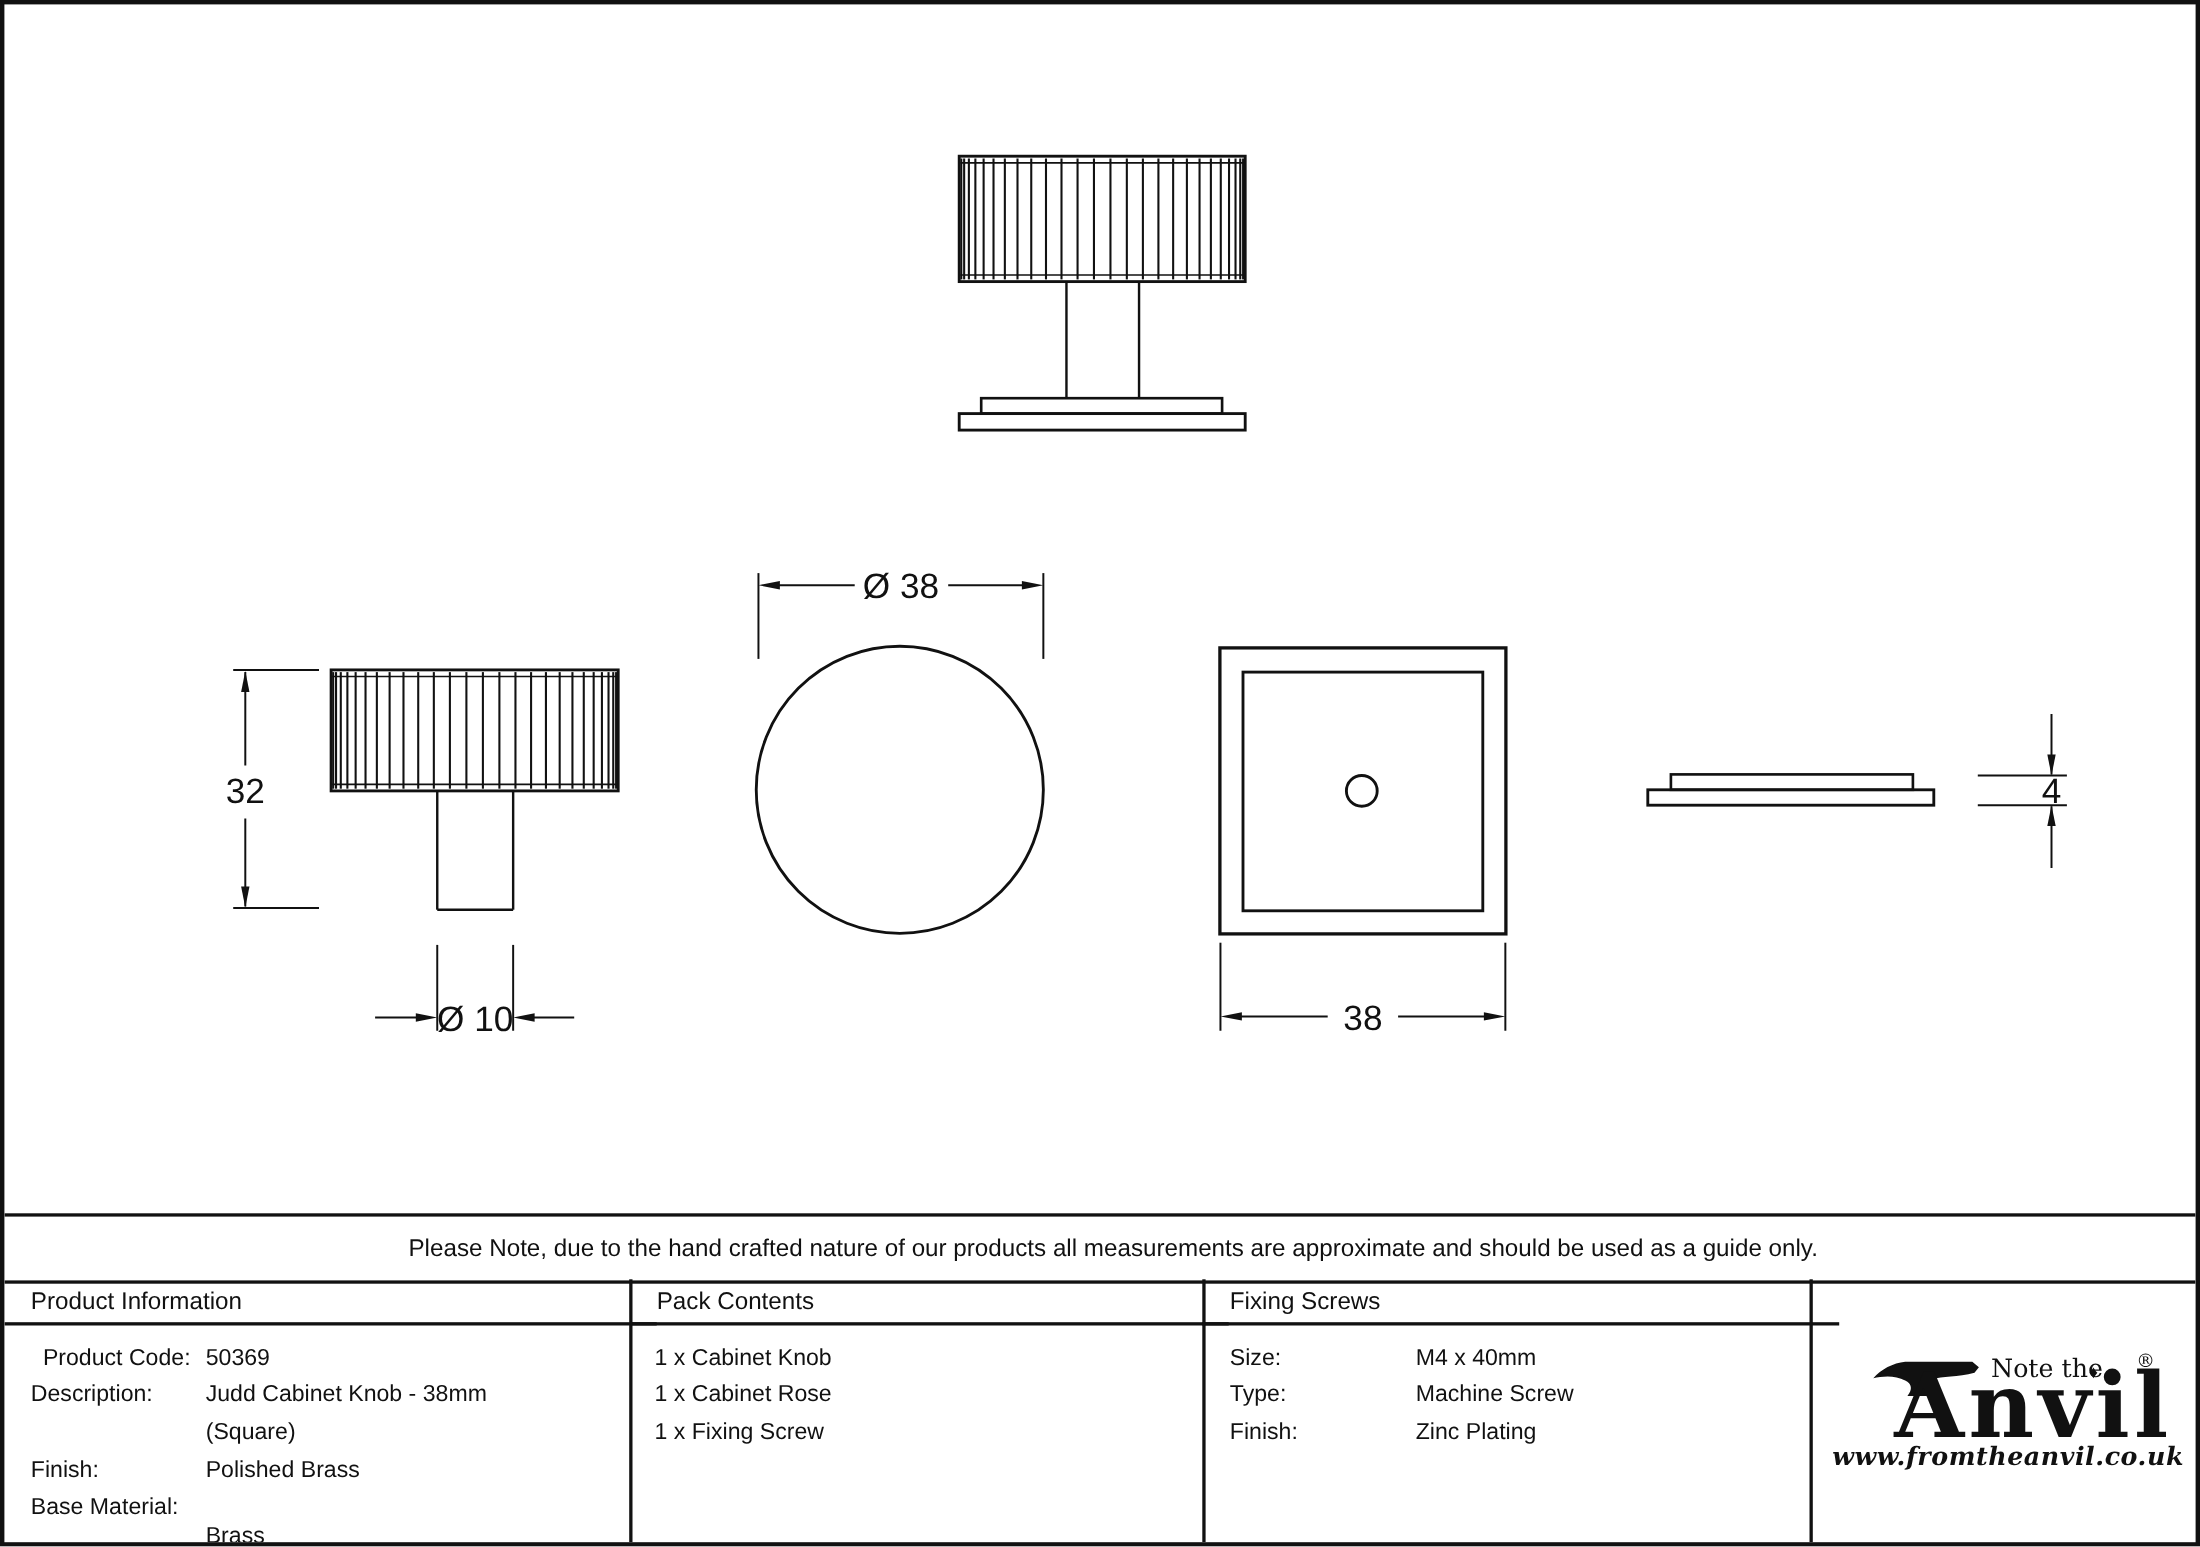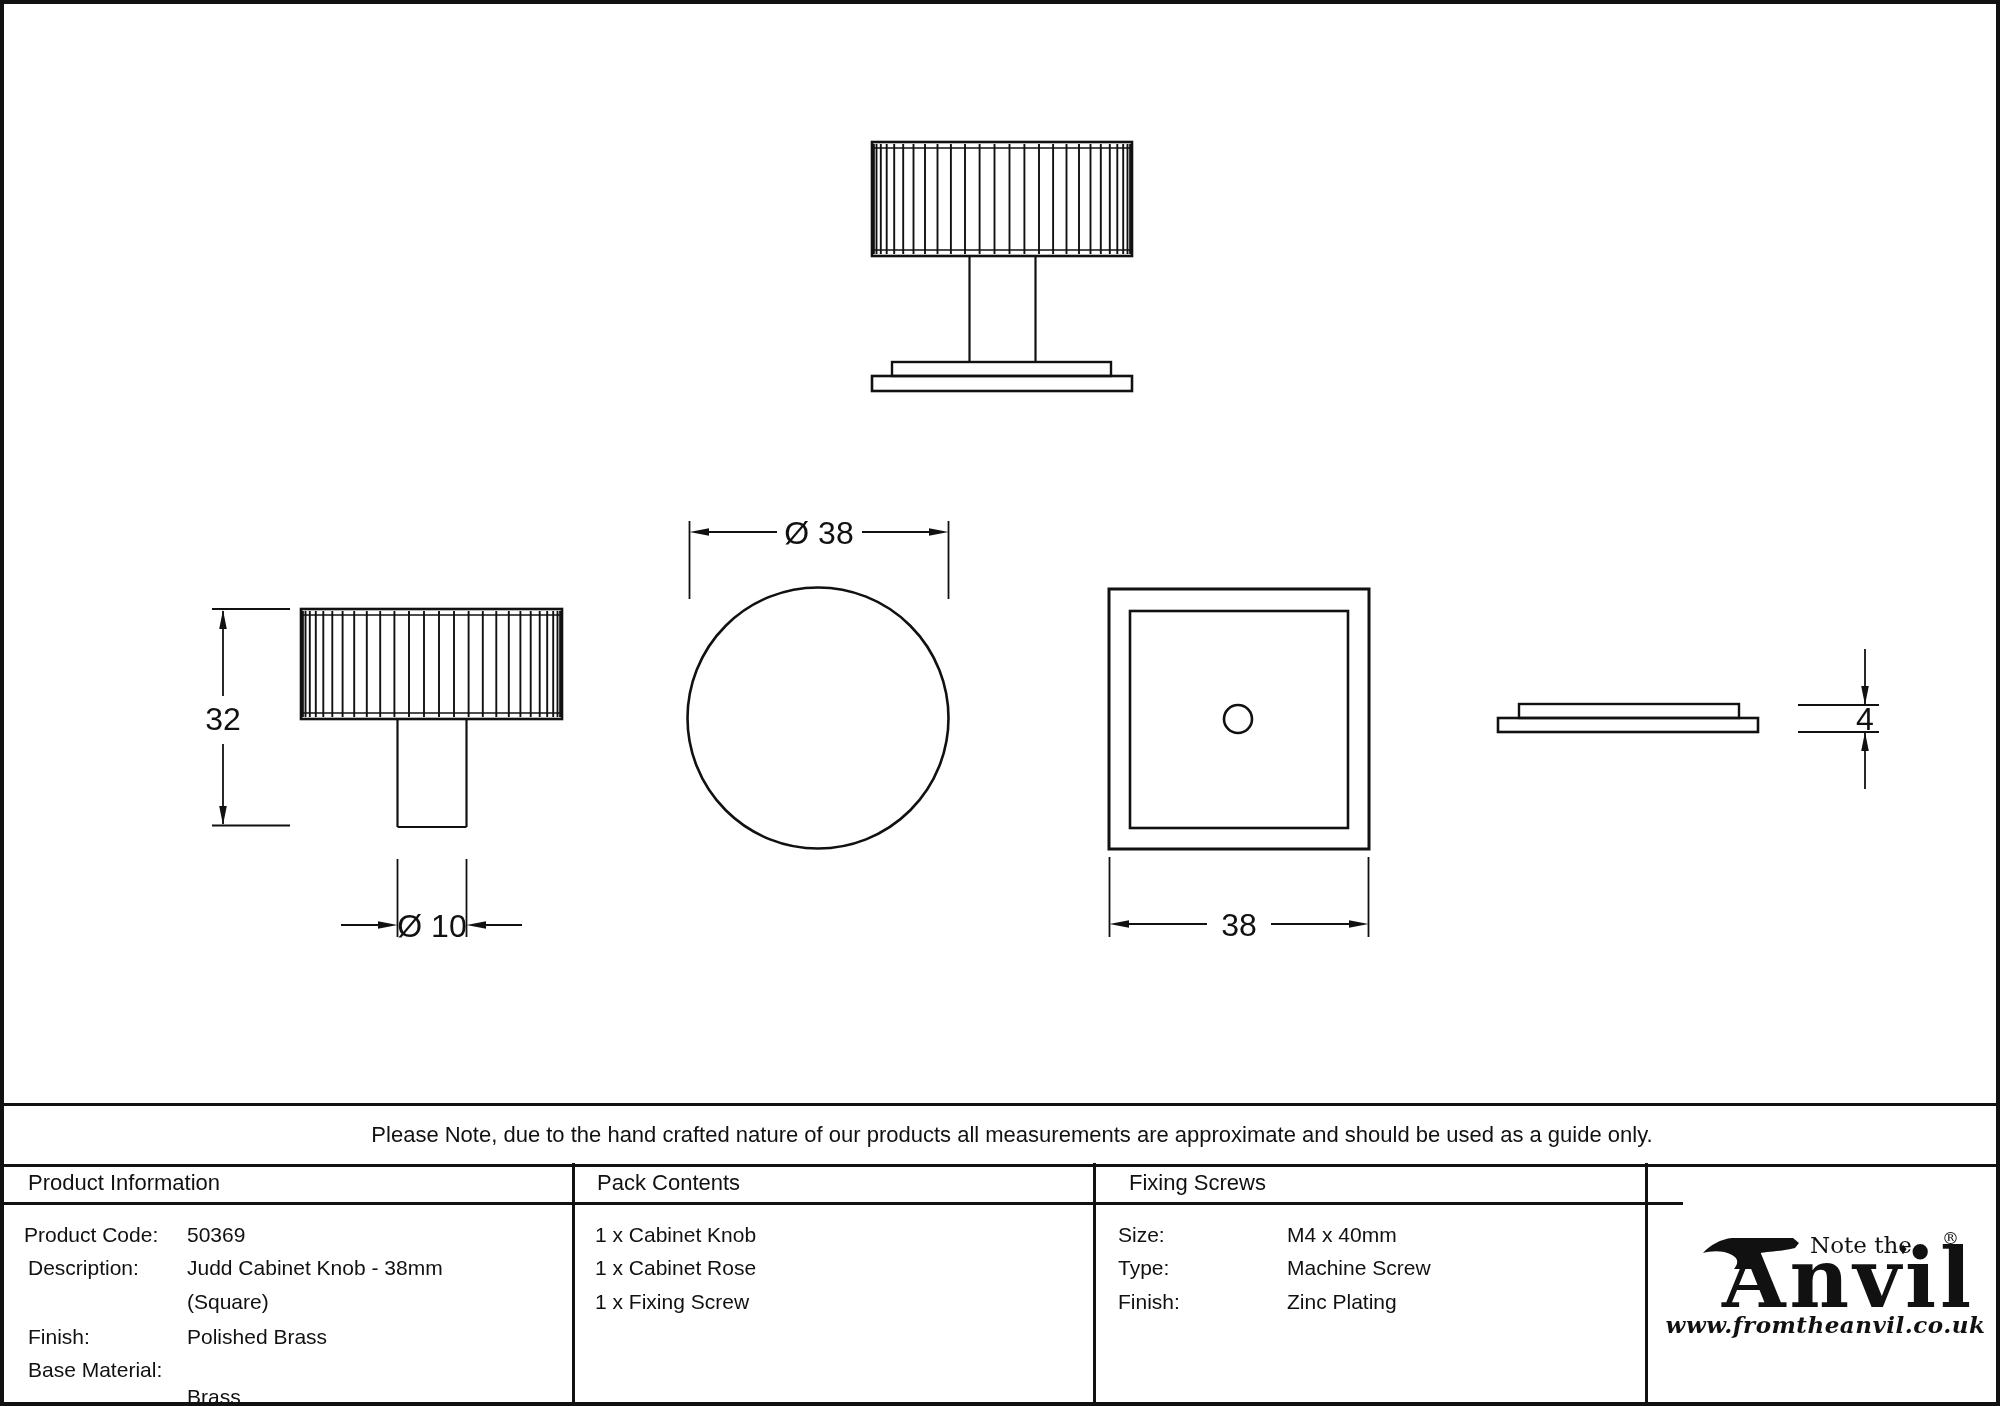--- a/index.html
+++ b/index.html
@@ -210,29 +210,29 @@
   <div class="note-row">
     <span>Please Note, due to the hand crafted nature of our products all measurements are approximate and should be used as a guide only.</span>
   </div>
 
   <div class="hdr-cell" style="left:569px;width:520px;padding-left:24px;">
     <span>Pack Contents</span>
   </div>
   <div class="hdr-cell" style="left:0;width:569px;padding-left:24px;">
     <span>Product Information</span>
   </div>
-  <div class="hdr-cell" style="left:1089px;width:554px;padding-left:25px;margin-left:11px;">
+  <div class="hdr-cell" style="left:1089px;width:554px;padding-left:25px;">
     <span>Fixing Screws</span>
   </div>
 
   <div class="vdiv" style="left:568px;"></div>
   <div class="vdiv" style="left:1089px;"></div>
   <div class="vdiv" style="left:1641px;"></div>
 
-  <div class="cell-line" style="left:20px;top:1216px;">Product Code:</div>
+  <div class="cell-line" style="left:35px;top:1216px;">Product Code:</div>
   <div class="cell-line" style="left:183px;top:1216px;">50369</div>
   <div class="cell-line" style="left:24px;top:1249px;">Description:</div>
   <div class="cell-line" style="left:183px;top:1249px;">Judd Cabinet Knob - 38mm</div>
   <div class="cell-line" style="left:183px;top:1283px;">(Square)</div>
   <div class="cell-line" style="left:24px;top:1318px;">Finish:</div>
   <div class="cell-line" style="left:183px;top:1318px;">Polished Brass</div>
   <div class="cell-line" style="left:24px;top:1351px;">Base Material:</div>
   <div class="cell-line" style="left:183px;top:1378px;">Brass</div>
 
   <div class="cell-line" style="left:591px;top:1216px;">1 x Cabinet Knob</div>

